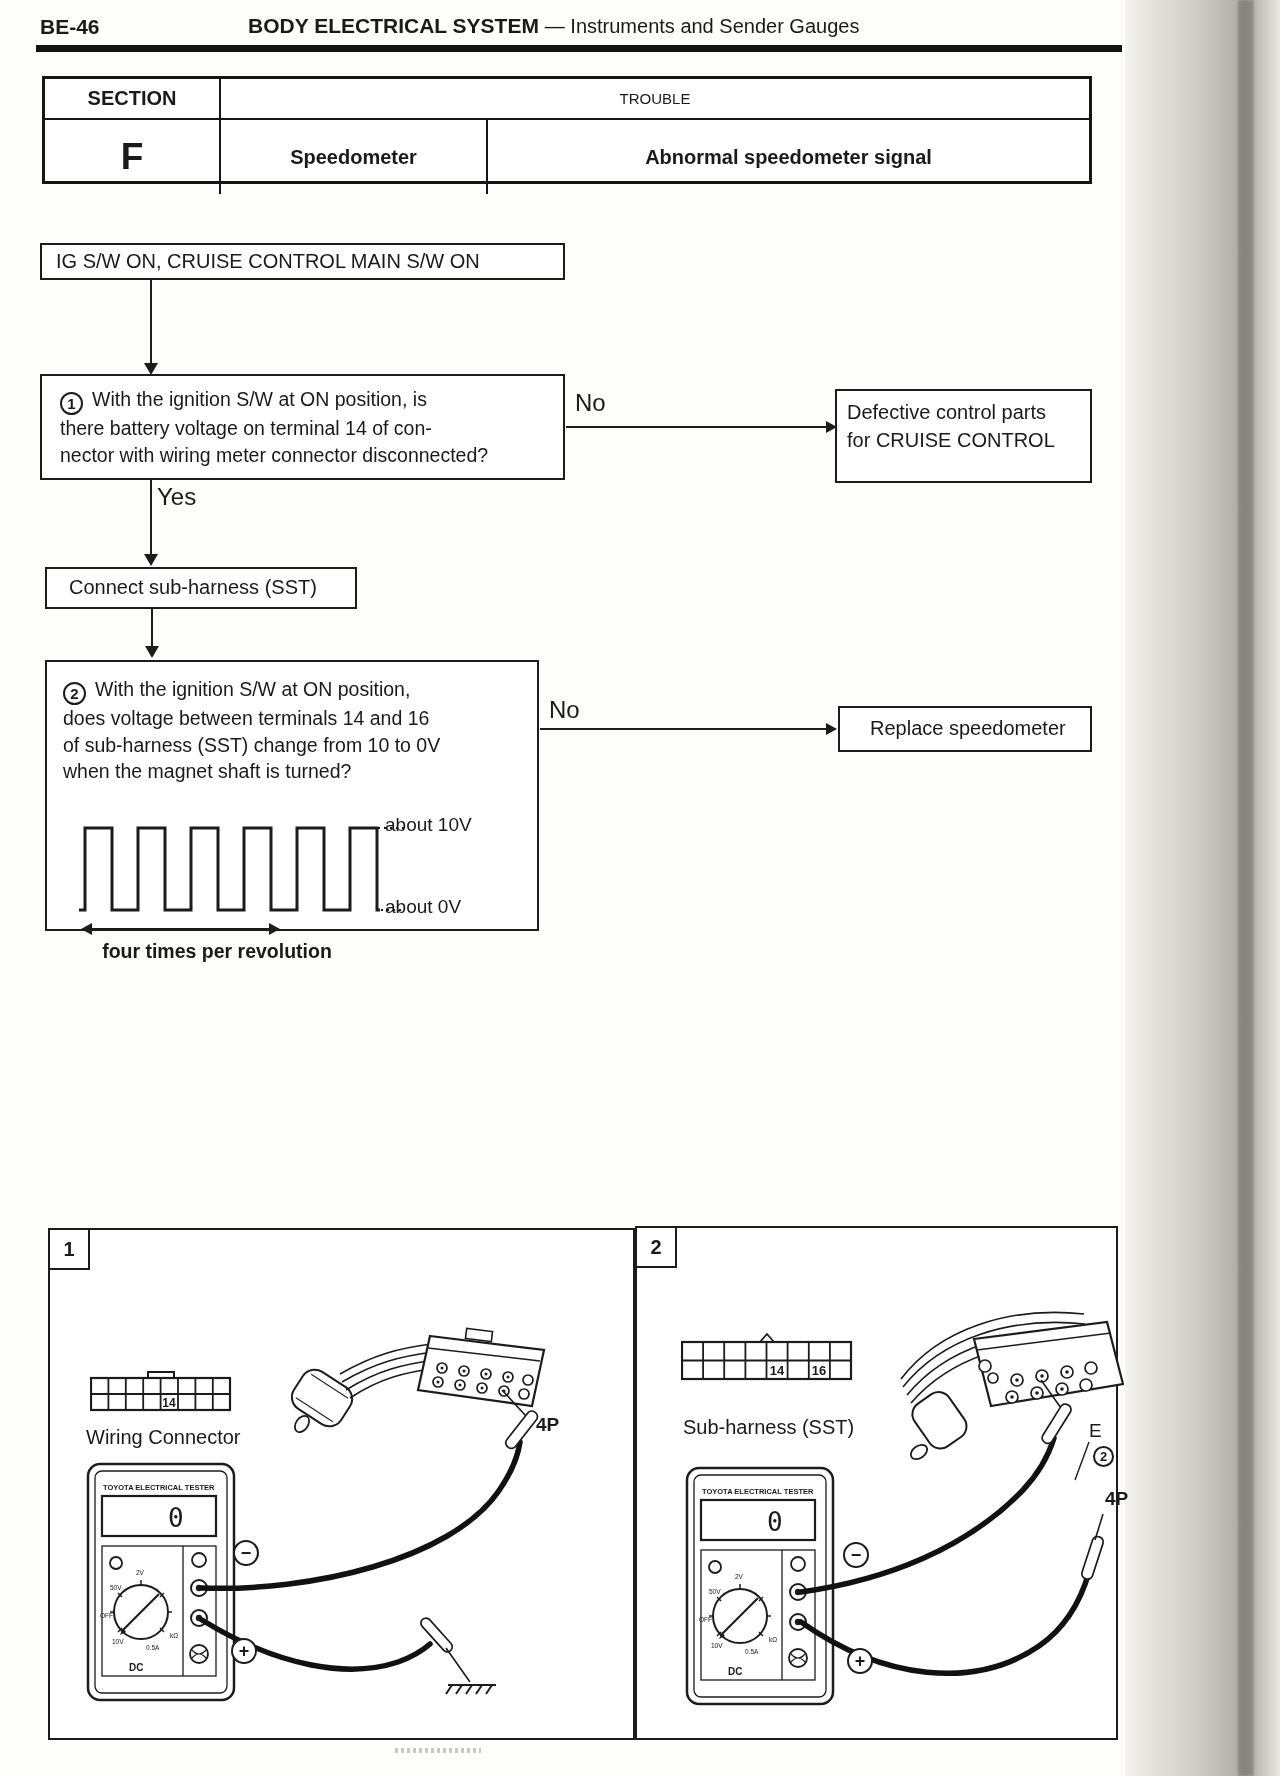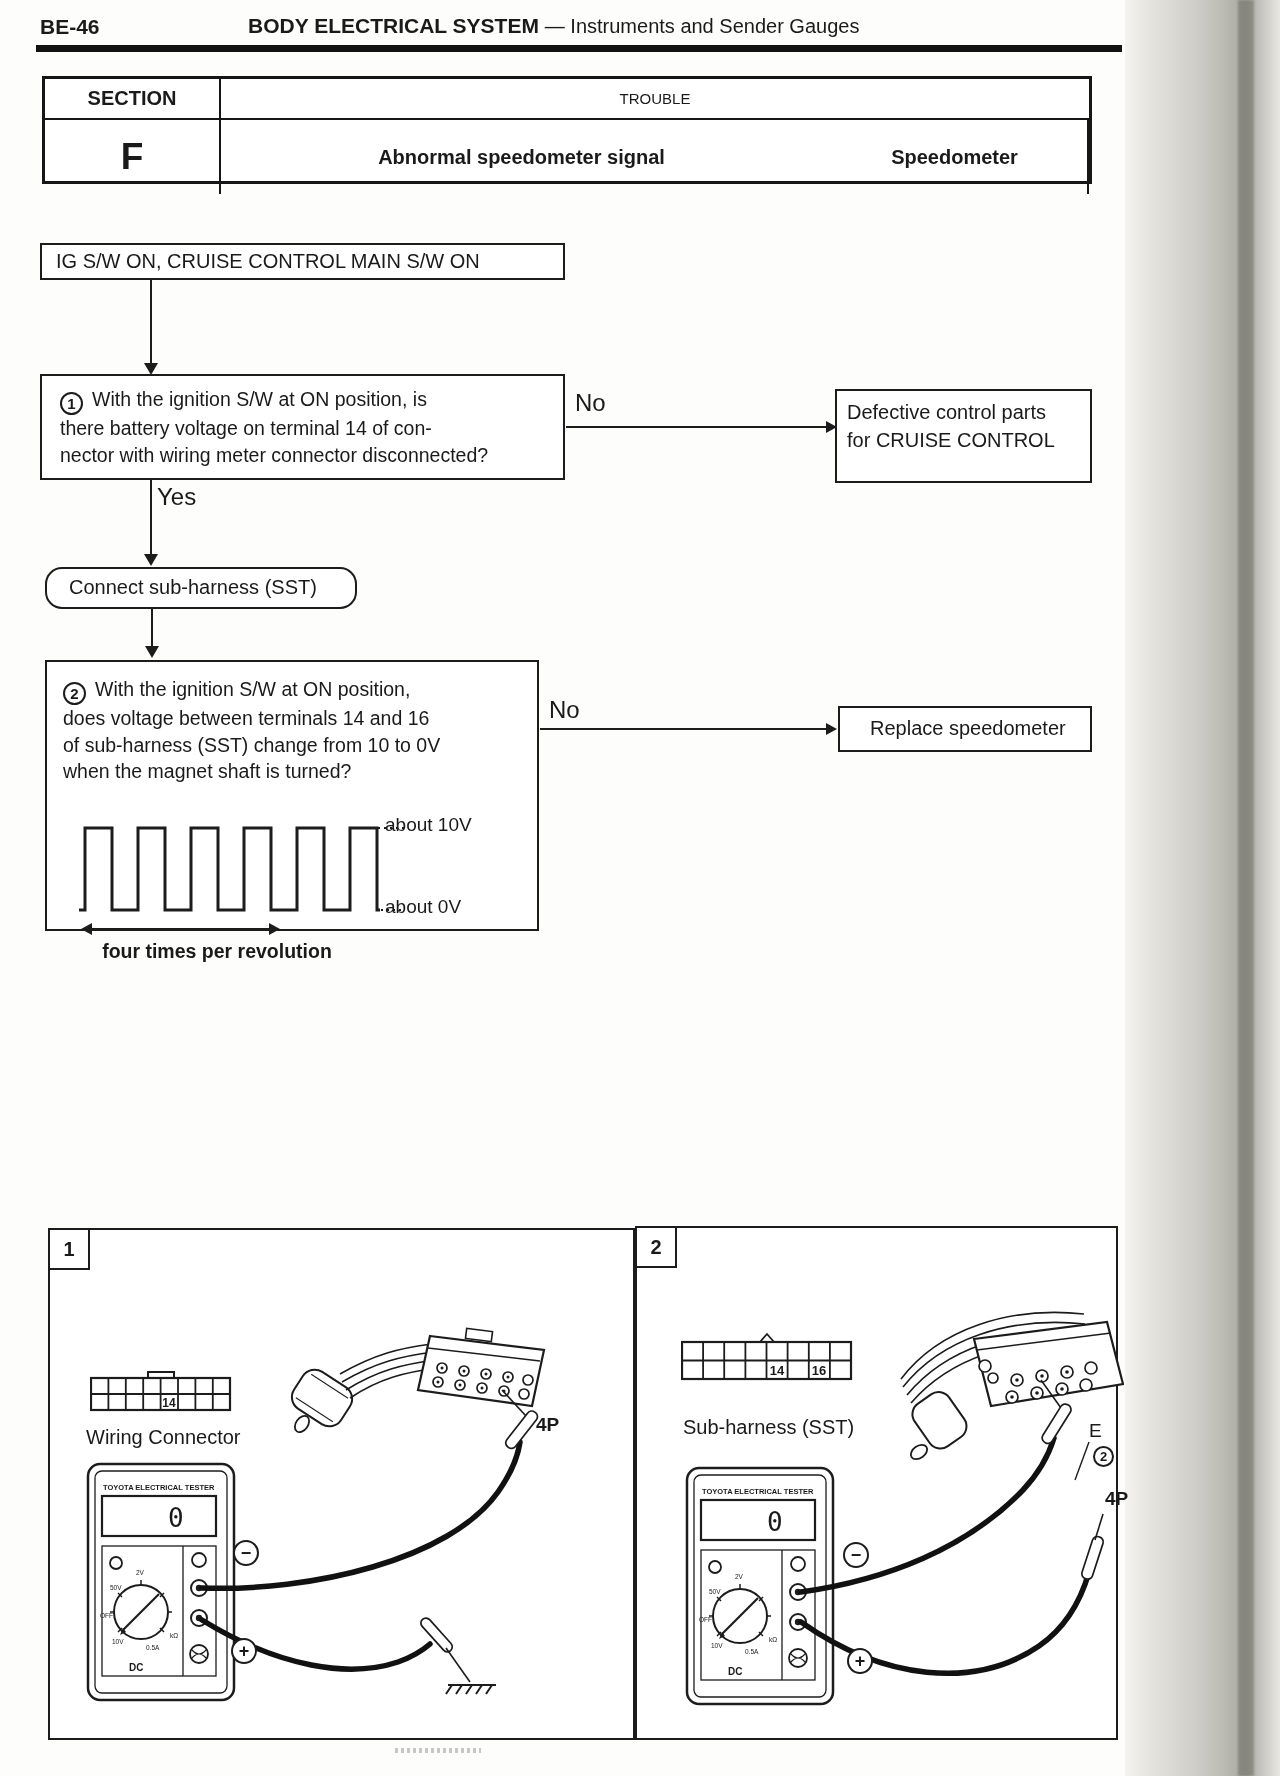--- a/index.html
+++ b/index.html
@@ -39,22 +39,22 @@
   </div>
   <div class="abs" style="left:36px;top:45px;width:1086px;height:7px;background:#121212;"></div>
 
   <div class="abs" style="left:42px;top:76px;width:1050px;height:108px;border:3px solid #161616;background:#fff;">
     <div style="display:flex;height:41px;border-bottom:2.5px solid #161616;">
       <div style="width:176px;border-right:2.5px solid #161616;display:flex;align-items:center;justify-content:center;font-weight:bold;font-size:20px;">SECTION</div>
       <div style="flex:1;display:flex;align-items:center;justify-content:center;font-weight:normal;font-size:15px;">TROUBLE</div>
     </div>
     <div style="display:flex;height:74px;">
       <div style="width:176px;border-right:2.5px solid #161616;display:flex;align-items:center;justify-content:center;font-weight:bold;font-size:37px;">F</div>
+      <div style="width:267px;border-right:2.5px solid #161616;display:flex;align-items:center;justify-content:center;font-weight:bold;font-size:20px;">Speedometer</div>
       <div style="flex:1;display:flex;align-items:center;justify-content:center;font-weight:bold;font-size:20px;">Abnormal speedometer signal</div>
-      <div style="width:267px;border-right:2.5px solid #161616;display:flex;align-items:center;justify-content:center;font-weight:bold;font-size:20px;">Speedometer</div>
     </div>
   </div>
 
   <div class="fbox" style="left:40px;top:243px;width:525px;height:37px;line-height:33px;padding-left:14px;font-size:20px;">IG S/W ON, CRUISE CONTROL MAIN S/W ON</div>
 
   <div class="vline" style="left:150px;top:280px;height:84px;"></div>
   <div class="ah-down" style="left:144px;top:363px;"></div>
 
   <div class="fbox flowtext" style="left:40px;top:374px;width:525px;height:106px;padding:10px 0 0 18px;">
     <div><span class="circnum">1</span><span>With the ignition S/W at ON position, is</span></div>
@@ -68,21 +68,21 @@
 
   <div class="fbox" style="left:835px;top:389px;width:257px;height:94px;padding:7px 0 0 10px;font-size:20px;line-height:28px;">
     <div>Defective control parts</div>
     <div>for CRUISE CONTROL</div>
   </div>
 
   <div class="lbl" style="left:157px;top:483px;">Yes</div>
   <div class="vline" style="left:150px;top:480px;height:75px;"></div>
   <div class="ah-down" style="left:144px;top:554px;"></div>
 
-  <div class="fbox" style="left:45px;top:567px;width:312px;height:42px;line-height:37px;padding-left:22px;font-size:20px;border-radius:17px;">Connect sub-harness (SST)</div>
+  <div class="fbox" style="left:45px;top:567px;width:312px;height:42px;line-height:37px;padding-left:22px;font-size:20px;">Connect sub-harness (SST)</div>
 
   <div class="vline" style="left:151px;top:609px;height:38px;"></div>
   <div class="ah-down" style="left:145px;top:646px;"></div>
 
   <div class="fbox" style="left:45px;top:660px;width:494px;height:271px;">
     <div class="flowtext" style="padding:14px 0 0 16px;">
       <div><span class="circnum">2</span><span>With the ignition S/W at ON position,</span></div>
       <div>does voltage between terminals 14 and 16</div>
       <div>of sub-harness (SST) change from 10 to 0V</div>
       <div>when the magnet shaft is turned?</div>

